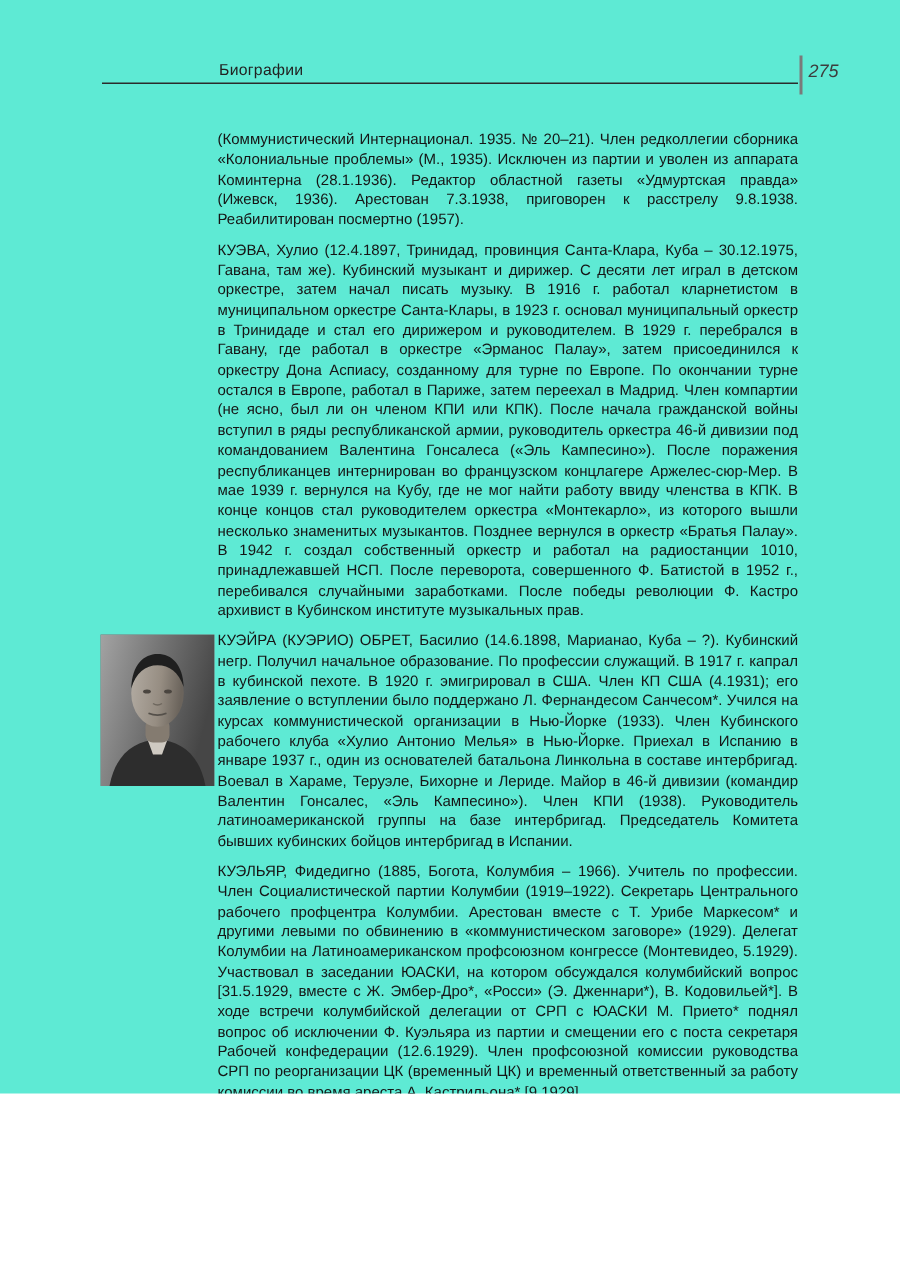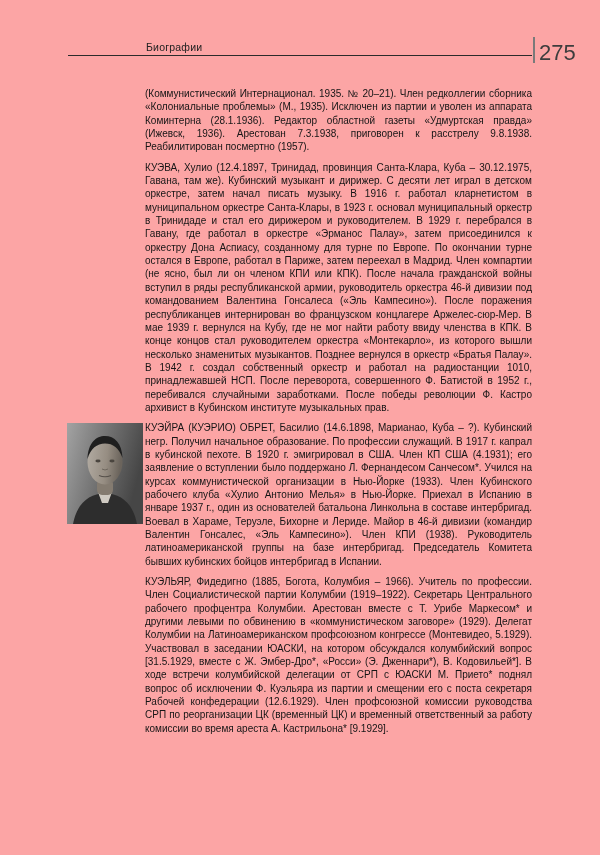--- a/index.html
+++ b/index.html
@@ -5,22 +5,22 @@
   * { margin: 0; padding: 0; box-sizing: border-box; }
   html, body { width: 600px; height: 855px; }
   body {
     background: #ffffff;
     font-family: "Liberation Sans", "DejaVu Sans", sans-serif;
     color: #1c1c1c;
   }
   .page {
     position: relative;
     width: 600px;
-    height: 855px;
-    background: #fca5a5;
+    height: 729px;
+    background: #5eead4;
     overflow: hidden;
   }
   
   .section-title {
     position: absolute;
     left: 146px;
     top: 41px;
     font-size: 10.5px;
     letter-spacing: 0.2px;
     color: #222;
@@ -38,22 +38,23 @@
     left: 533px;
     top: 37px;
     width: 2px;
     height: 26px;
     background: #7a7a7a;
   }
   .page-number {
     position: absolute;
     left: 539px;
     top: 40px;
-    font-size: 22px;
+    font-size: 12px;
     color: #3d3d3d;
+    font-style: italic;
   }
   
   .text-column {
     position: absolute;
     left: 145px;
     top: 87px;
     width: 387px;
     font-size: 10px;
     line-height: 13.35px;
     text-align: justify;

